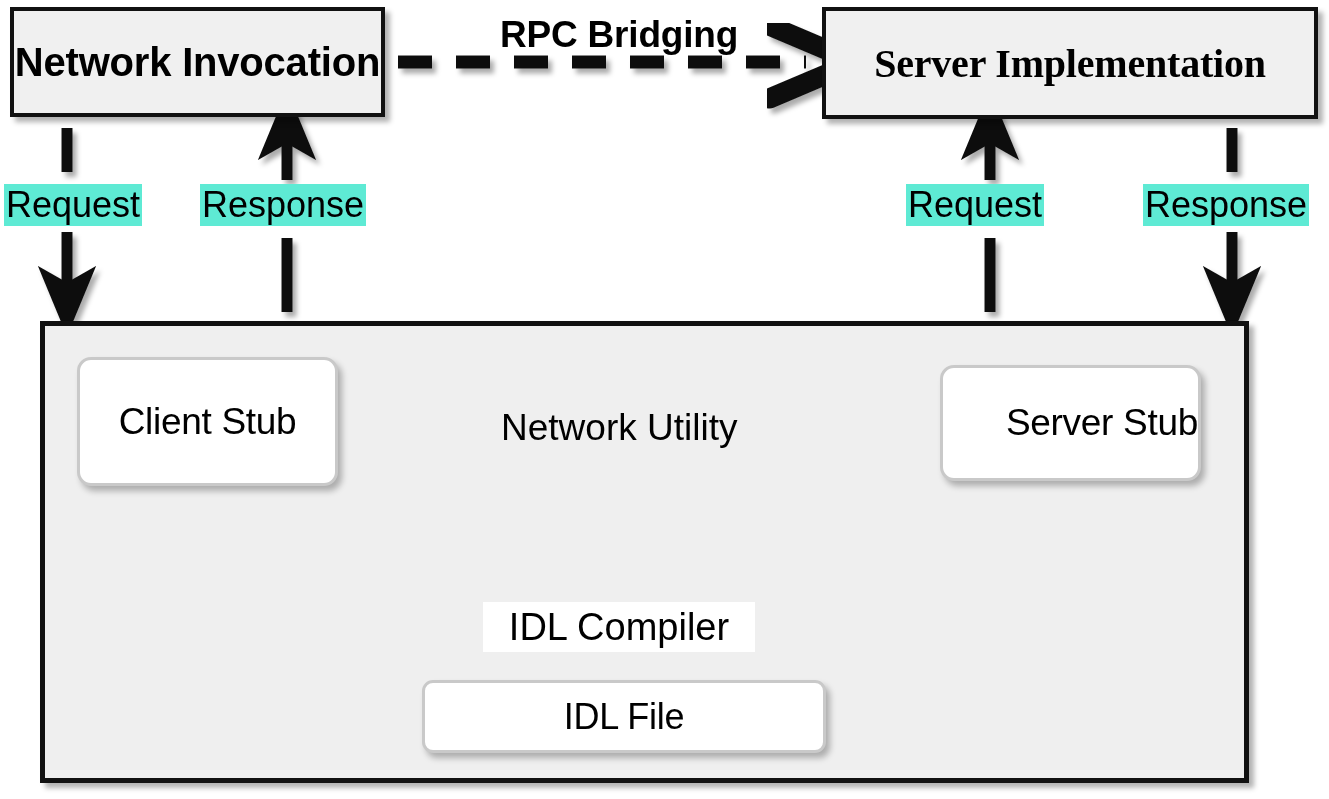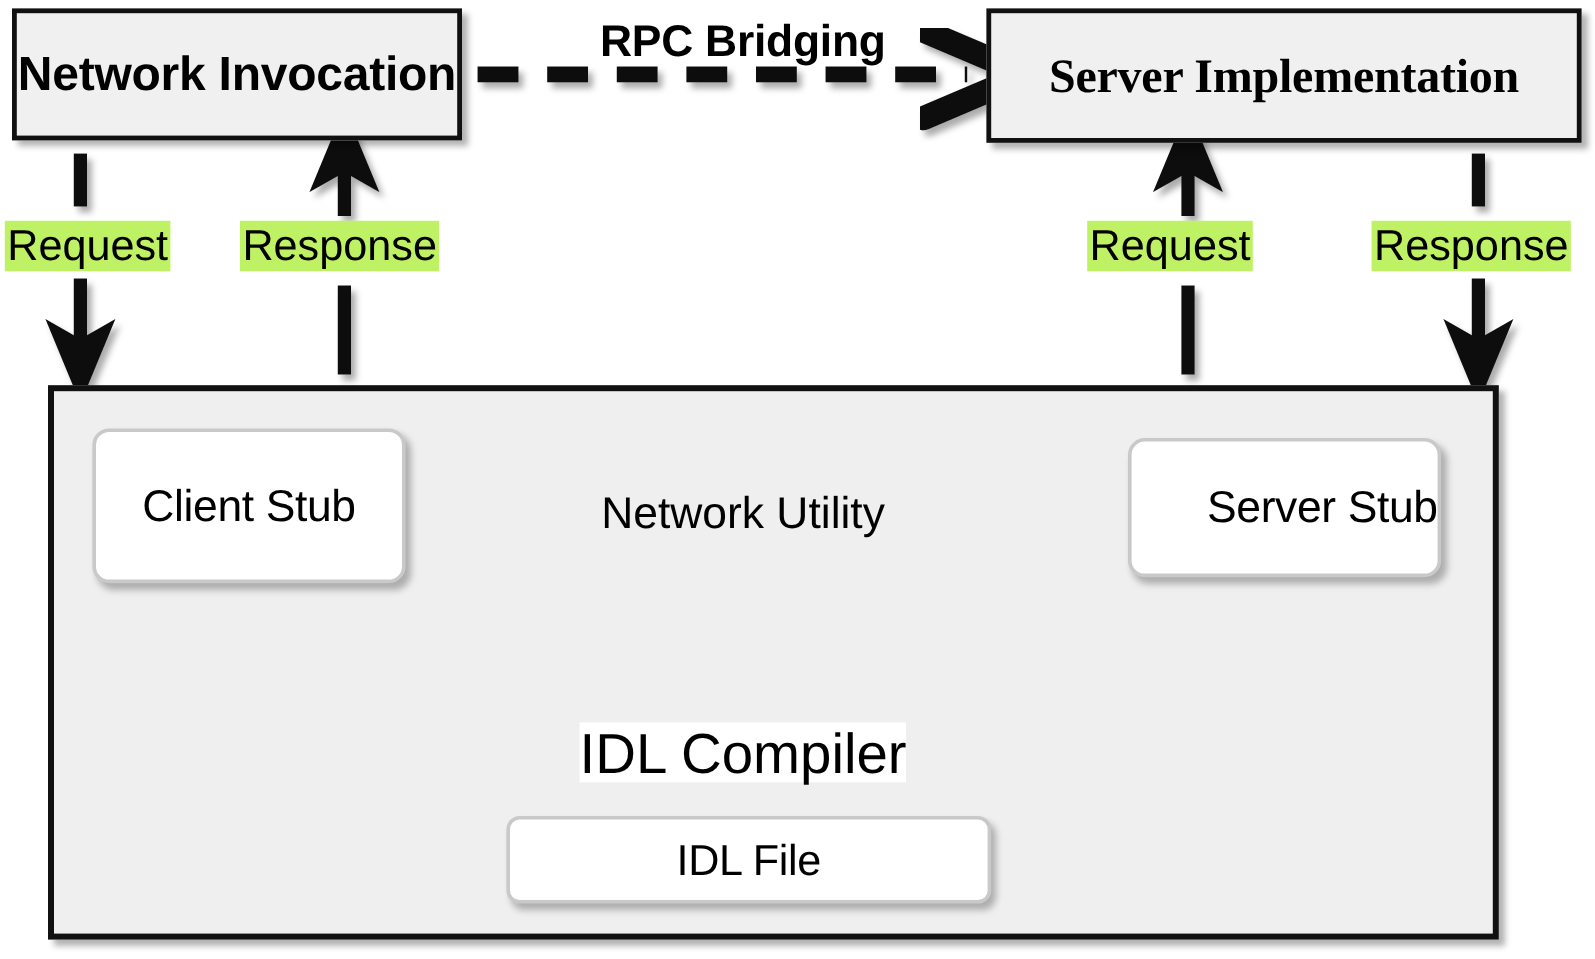--- a/index.html
+++ b/index.html
@@ -108,39 +108,39 @@
   }
   #network-utility-label {
     left: 501px; top: 407px;
     font-size: 37px;
     font-weight: normal;
   }
   .flow-label {
     position: absolute;
     font-size: 36px;
     color: #000000;
-    background: #bef264;
+    background: #5eead4;
     white-space: nowrap;
     z-index: 7;
     padding: 0 2px;
   }
   #label-request-left   { left: 4px;   top: 184px; }
   #label-response-left  { left: 200px; top: 184px; }
   #label-request-right  { left: 906px; top: 184px; }
   #label-response-right { left: 1143px; top: 184px; }
 
   #idl-compiler-label {
     position: absolute;
     left: 483px; top: 602px;
     width: 272px; height: 50px;
     background: #ffffff;
     display: flex;
     align-items: center;
-    justify-content: flex-start;
-    font-size: 47px;
+    justify-content: center;
+    font-size: 38px;
     color: #000000;
     white-space: nowrap;
     z-index: 8;
   }
 </style>
 </head>
 <body>
 
 <div id="stage">
 

